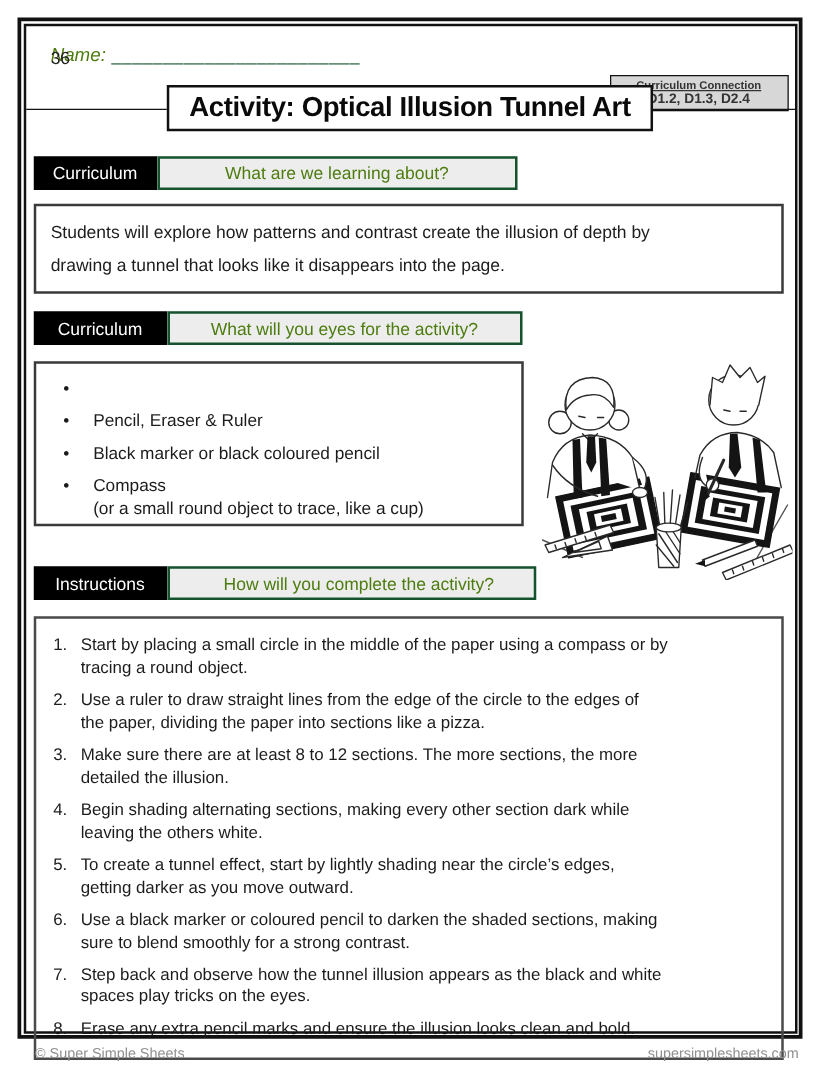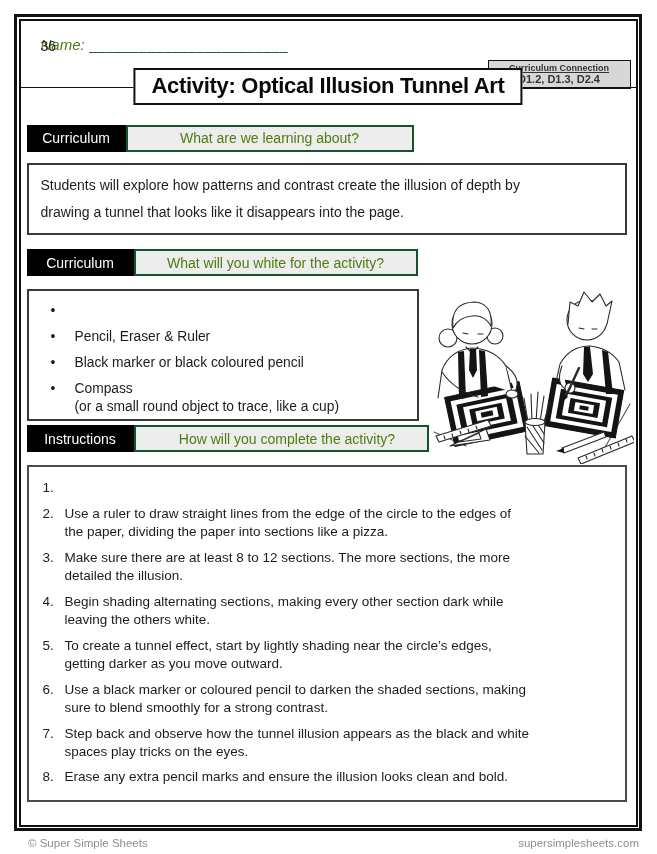--- a/index.html
+++ b/index.html
@@ -31,21 +31,21 @@
     font-size:22px; font-weight:bold; letter-spacing:-0.3px; color:#0a0a0a; }
 
   
   .bar { display:flex; height:27px; }
   .bar-label { background:#000; color:#fff; font-size:14px; display:flex;
     align-items:center; justify-content:center; }
   .bar-prompt { background:#ededed; border:2px solid #14532d; font-size:14px; color:#4d7c0f;
     display:flex; align-items:center; justify-content:center; }
   .bar-obj   { margin-top:17px; }
   .bar-mat   { margin-top:14px; }
-  .bar-instr { margin-top:4px; }
+  .bar-instr { margin-top:32px; }
   .w-label-obj { width:99px; }  .w-label-mat { width:107px; } .w-label-instr { width:107px; }
   .w-prompt-obj { width:288px; } .w-prompt-mat { width:284px; } .w-prompt-instr { width:295px;padding-left:12px; }
 
   
   .objective-box { margin-top:11px; width:600px; border:2px solid #3a3a3a;
     padding:7px 4px 7px 12px; font-size:14px; line-height:1.95; white-space:pre-line; }
 
   
   .materials-box { margin-top:13px; width:392px; height:132px; border:2px solid #3a3a3a;
     padding:11px 6px 0 16px; }
@@ -95,21 +95,21 @@
 
         <div class="bar bar-obj">
           <div class="bar-label w-label-obj">Curriculum</div>
           <div class="bar-prompt w-prompt-obj">What are we learning about?</div>
         </div>
         <div class="objective-box">Students will explore how patterns and contrast create the illusion of depth by
 drawing a tunnel that looks like it disappears into the page.</div>
 
         <div class="bar bar-mat">
           <div class="bar-label w-label-mat">Curriculum</div>
-          <div class="bar-prompt w-prompt-mat">What will you white for the activity?</div>
+          <div class="bar-prompt w-prompt-mat">What will you eyes for the activity?</div>
         </div>
         <div class="materials-box">
           <div class="mat-item">
             <span class="mat-bullet">•</span>
           </div>
           <div class="mat-item">
             <span class="mat-bullet">•</span>
             <span class="mat-text">Pencil, Eraser &amp; Ruler</span>
           </div>
           <div class="mat-item">
@@ -123,20 +123,22 @@
           </div>
         </div>
 
         <div class="bar bar-instr">
           <div class="bar-label w-label-instr">Instructions</div>
           <div class="bar-prompt w-prompt-instr">How will you complete the activity?</div>
         </div>
         <div class="instructions-box">
           <div class="instr-item">
             <span class="instr-num">1.</span>
+            <span class="instr-text">Start by placing a small circle in the middle of the paper using a compass or by
+tracing a round object.</span>
           </div>
           <div class="instr-item">
             <span class="instr-num">2.</span>
             <span class="instr-text">Use a ruler to draw straight lines from the edge of the circle to the edges of
 the paper, dividing the paper into sections like a pizza.</span>
           </div>
           <div class="instr-item">
             <span class="instr-num">3.</span>
             <span class="instr-text">Make sure there are at least 8 to 12 sections. The more sections, the more
 detailed the illusion.</span>

